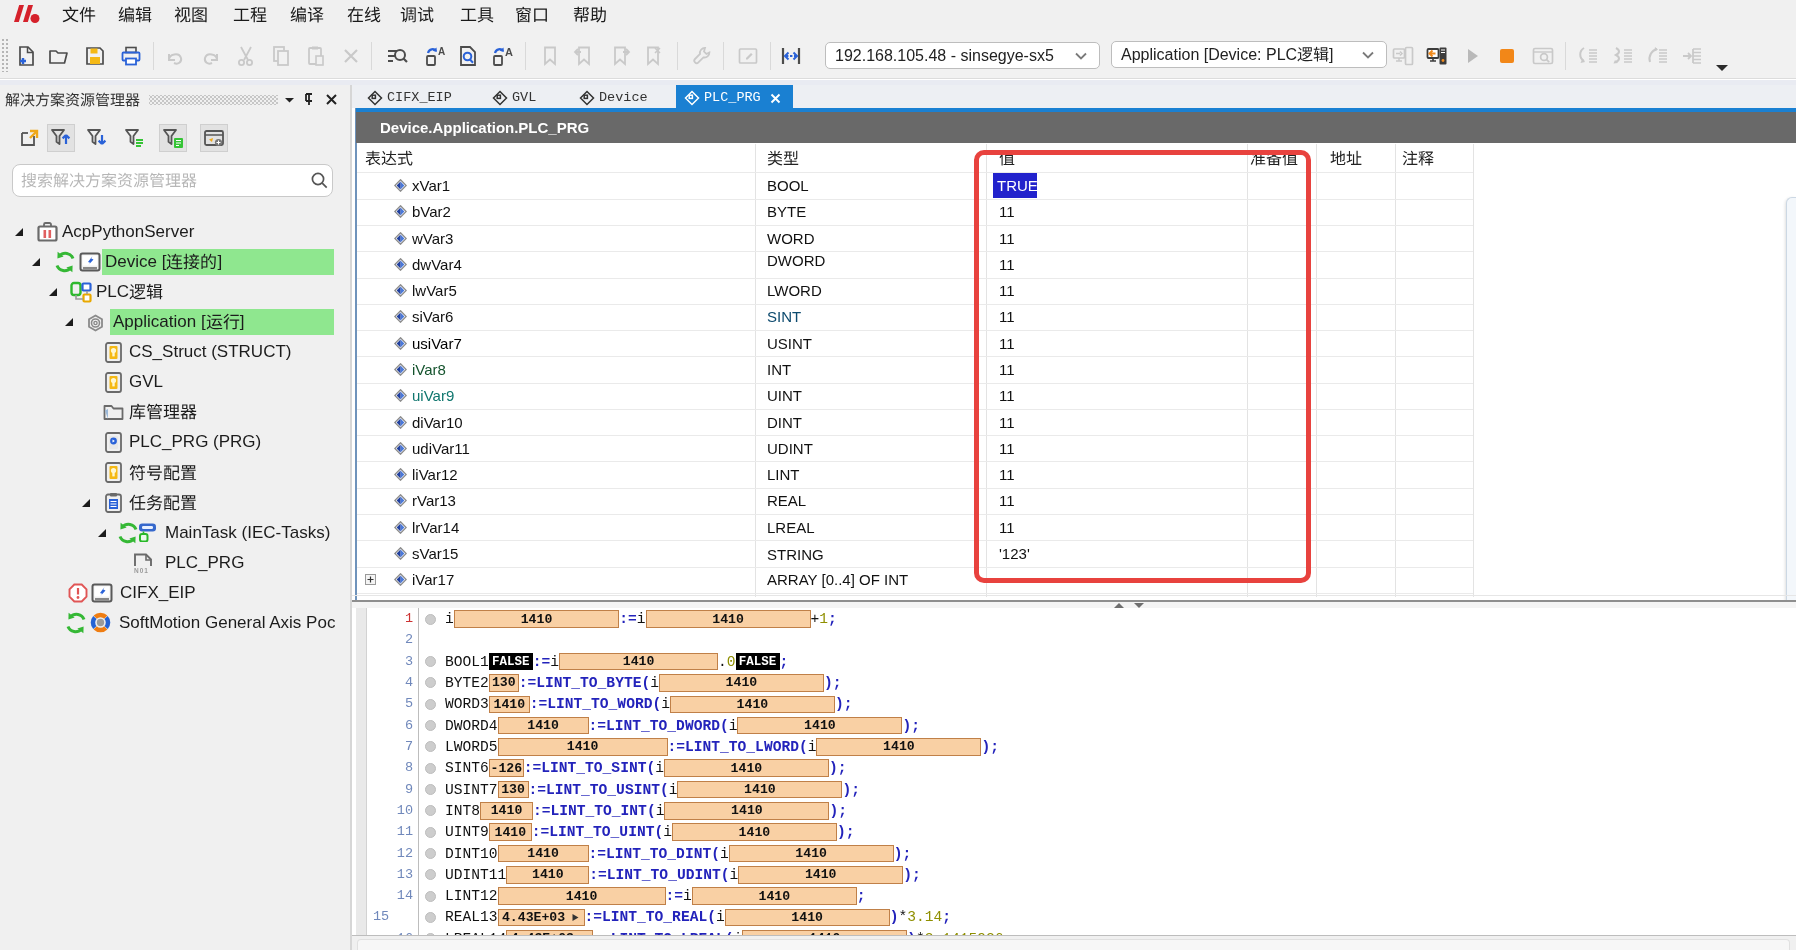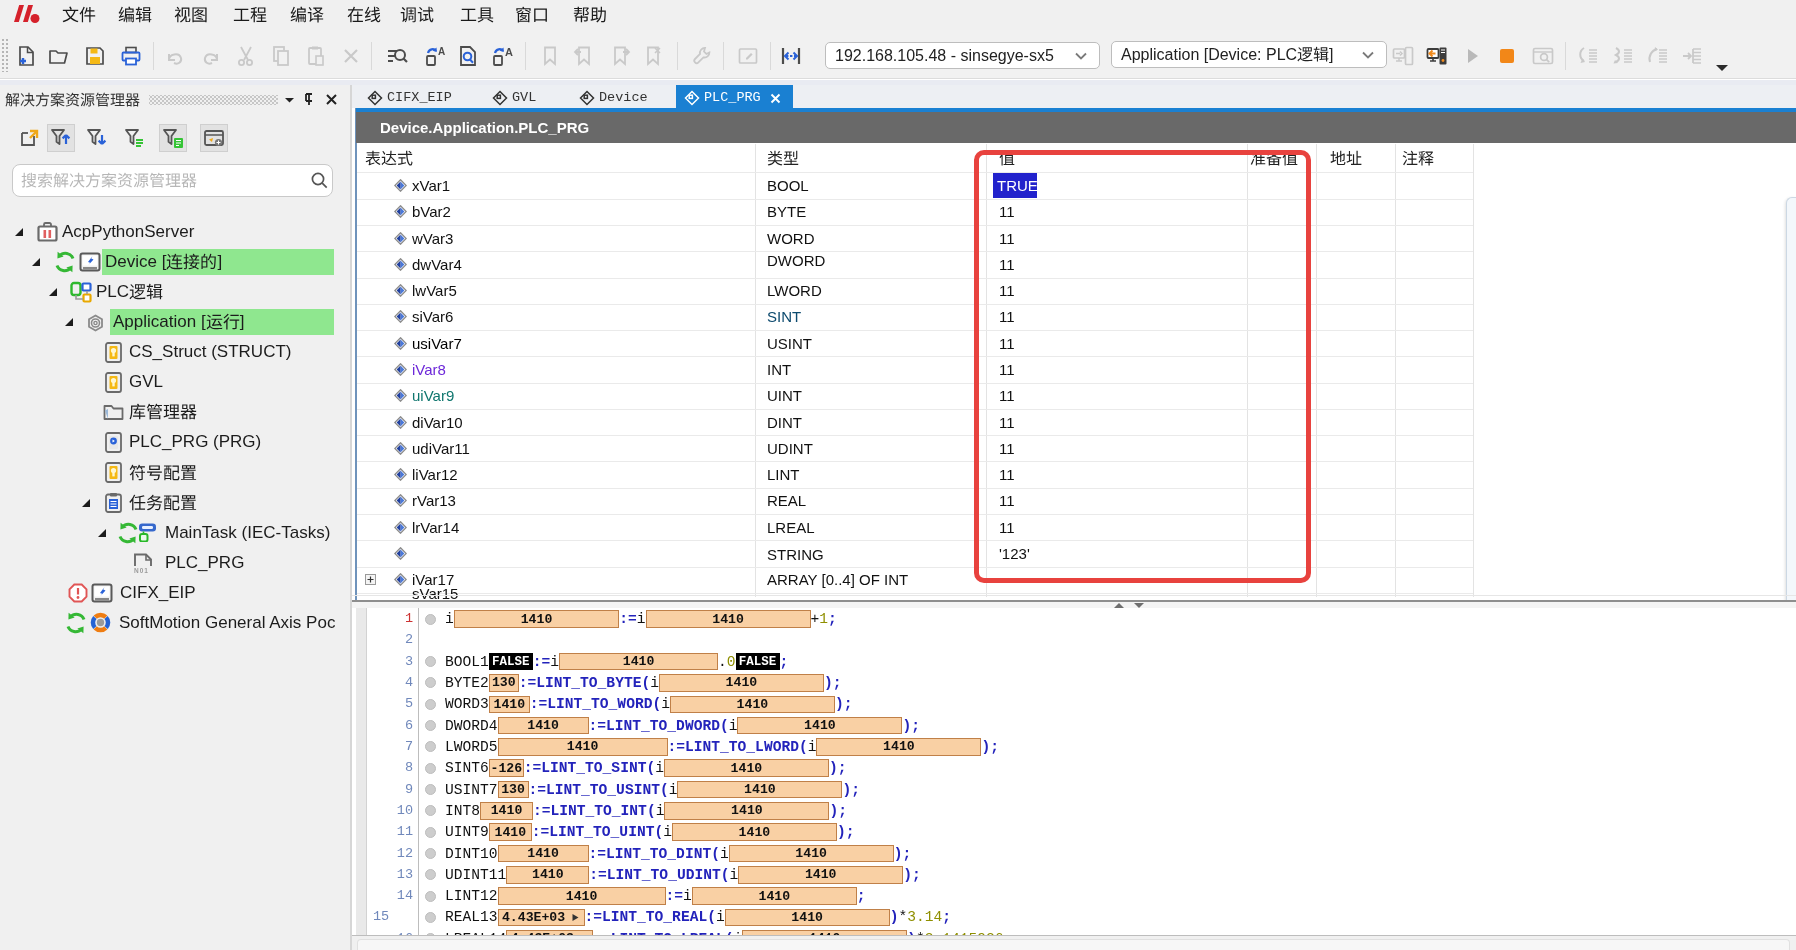--- a/index.html
+++ b/index.html
@@ -648,21 +648,21 @@
     <path d="M6.5 2.6L2.6 6.5 6.5 10.4z" fill="#20409e"></path>
   </svg>
 <div style="position:absolute;left:412px;top:331.22px;height:24px;display:flex;align-items:center;white-space:pre;"><span style="font:normal 15px 'Liberation Sans',sans-serif;color:#000000;">usiVar7</span></div>
 <div style="position:absolute;left:767px;top:331.22px;height:24px;display:flex;align-items:center;white-space:pre;"><span style="font:normal 15px 'Liberation Sans',sans-serif;color:#111;">USINT</span></div>
 <div style="position:absolute;left:999px;top:331.22px;height:24px;display:flex;align-items:center;white-space:pre;"><span style="font:normal 15px 'Liberation Sans',sans-serif;color:#111;">11</span></div>
 <svg style="position:absolute;left:394px;top:363px" width="13" height="13" viewBox="0 0 13 13">
     <path d="M6.5 0.8L12.2 6.5 6.5 12.2 0.8 6.5z" fill="none" stroke="#8a8a8a" stroke-width="1.3"></path>
     <path d="M6.5 2.6L10.4 6.5 6.5 10.4z" fill="#4a78d8"></path>
     <path d="M6.5 2.6L2.6 6.5 6.5 10.4z" fill="#20409e"></path>
   </svg>
-<div style="position:absolute;left:412px;top:357.5px;height:24px;display:flex;align-items:center;white-space:pre;"><span style="font:normal 15px 'Liberation Sans',sans-serif;color:#6d28d9;text-align:center;">iVar8</span></div>
+<div style="position:absolute;left:412px;top:357.5px;height:24px;display:flex;align-items:center;white-space:pre;"><span style="font:normal 15px 'Liberation Sans',sans-serif;color:#14532d;text-align:center;">iVar8</span></div>
 <div style="position:absolute;left:767px;top:357.5px;height:24px;display:flex;align-items:center;white-space:pre;"><span style="font:normal 15px 'Liberation Sans',sans-serif;color:#111;">INT</span></div>
 <div style="position:absolute;left:999px;top:357.5px;height:24px;display:flex;align-items:center;white-space:pre;"><span style="font:normal 15px 'Liberation Sans',sans-serif;color:#111;">11</span></div>
 <svg style="position:absolute;left:394px;top:389.28px" width="13" height="13" viewBox="0 0 13 13">
     <path d="M6.5 0.8L12.2 6.5 6.5 12.2 0.8 6.5z" fill="none" stroke="#8a8a8a" stroke-width="1.3"></path>
     <path d="M6.5 2.6L10.4 6.5 6.5 10.4z" fill="#4a78d8"></path>
     <path d="M6.5 2.6L2.6 6.5 6.5 10.4z" fill="#20409e"></path>
   </svg>
 <div style="position:absolute;left:412px;top:383.78px;height:24px;display:flex;align-items:center;white-space:pre;"><span style="font:normal 15px 'Liberation Sans',sans-serif;color:#0f766e;">uiVar9</span></div>
 <div style="position:absolute;left:767px;top:383.78px;height:24px;display:flex;align-items:center;white-space:pre;"><span style="font:normal 15px 'Liberation Sans',sans-serif;color:#111;">UINT</span></div>
 <div style="position:absolute;left:999px;top:383.78px;height:24px;display:flex;align-items:center;white-space:pre;"><span style="font:normal 15px 'Liberation Sans',sans-serif;color:#111;">11</span></div>
@@ -704,21 +704,21 @@
     <path d="M6.5 2.6L2.6 6.5 6.5 10.4z" fill="#20409e"></path>
   </svg>
 <div style="position:absolute;left:412px;top:515.18px;height:24px;display:flex;align-items:center;white-space:pre;"><span style="font:normal 15px 'Liberation Sans',sans-serif;color:#111;">lrVar14</span></div>
 <div style="position:absolute;left:767px;top:515.18px;height:24px;display:flex;align-items:center;white-space:pre;"><span style="font:normal 15px 'Liberation Sans',sans-serif;color:#111;">LREAL</span></div>
 <div style="position:absolute;left:999px;top:515.18px;height:24px;display:flex;align-items:center;white-space:pre;"><span style="font:normal 15px 'Liberation Sans',sans-serif;color:#111;">11</span></div>
 <svg style="position:absolute;left:394px;top:546.96px" width="13" height="13" viewBox="0 0 13 13">
     <path d="M6.5 0.8L12.2 6.5 6.5 12.2 0.8 6.5z" fill="none" stroke="#8a8a8a" stroke-width="1.3"></path>
     <path d="M6.5 2.6L10.4 6.5 6.5 10.4z" fill="#4a78d8"></path>
     <path d="M6.5 2.6L2.6 6.5 6.5 10.4z" fill="#20409e"></path>
   </svg>
-<div style="position:absolute;left:412px;top:541.46px;height:24px;display:flex;align-items:center;white-space:pre;margin-top:40px;"><span style="font:normal 15px 'Liberation Sans',sans-serif;color:#111;">sVar15</span></div>
+<div style="position:absolute;left:412px;top:541.46px;height:24px;display:flex;align-items:center;white-space:pre;"><span style="font:normal 15px 'Liberation Sans',sans-serif;color:#111;">sVar15</span></div>
 <div style="position:absolute;left:767px;top:541.46px;height:26px;display:flex;align-items:center;white-space:pre;"><span style="font:normal 15px 'Liberation Sans',sans-serif;color:#111;">STRING</span></div>
 <div style="position:absolute;left:999px;top:541.46px;height:24px;display:flex;align-items:center;white-space:pre;"><span style="font:normal 15px 'Liberation Sans',sans-serif;color:#111;">'123'</span></div>
 <svg style="position:absolute;left:394px;top:573.24px" width="13" height="13" viewBox="0 0 13 13">
     <path d="M6.5 0.8L12.2 6.5 6.5 12.2 0.8 6.5z" fill="none" stroke="#8a8a8a" stroke-width="1.3"></path>
     <path d="M6.5 2.6L10.4 6.5 6.5 10.4z" fill="#4a78d8"></path>
     <path d="M6.5 2.6L2.6 6.5 6.5 10.4z" fill="#20409e"></path>
   </svg>
 <div style="position:absolute;left:412px;top:567.74px;height:24px;display:flex;align-items:center;white-space:pre;"><span style="font:normal 15px 'Liberation Sans',sans-serif;color:#111;">iVar17</span></div>
 <div style="position:absolute;left:767px;top:567.74px;height:24px;display:flex;align-items:center;white-space:pre;"><span style="font:normal 15px 'Liberation Sans',sans-serif;color:#111;">ARRAY [0..4] OF INT</span></div>
 <div style="position:absolute;left:365px;top:574.24px;width:11px;height:11px;background:#f4f4f4;border:1px solid #999"></div>

